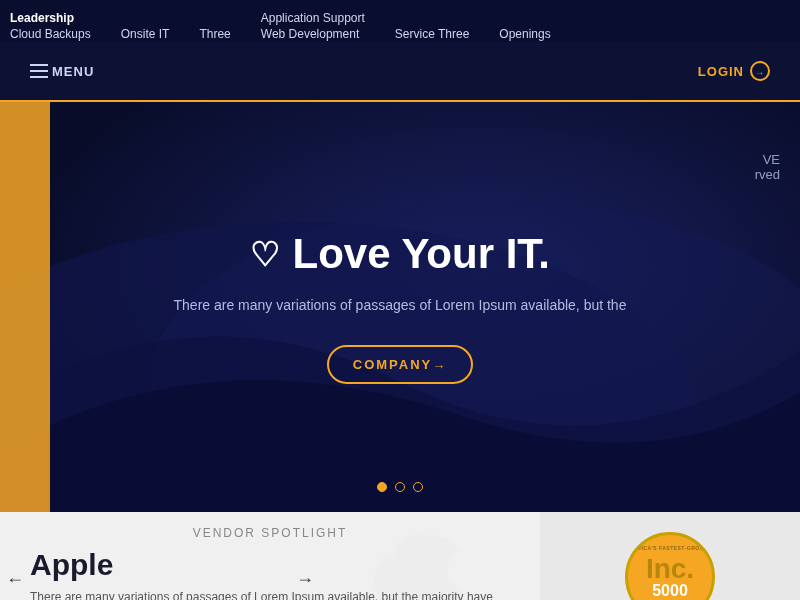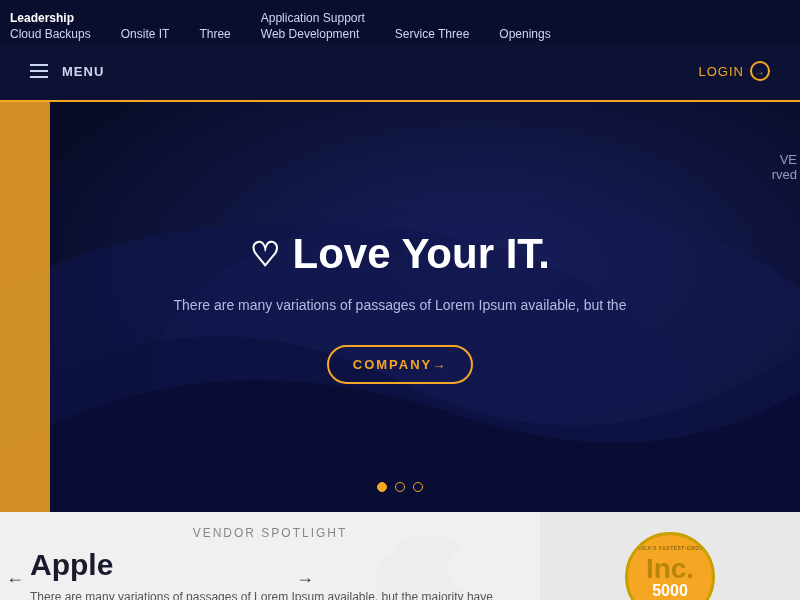--- a/index.html
+++ b/index.html
@@ -39,21 +39,21 @@
       align-items: center;
       justify-content: space-between;
       padding: 0 30px;
       border-bottom: 2px solid #f5a623;
       position: relative;
       z-index: 10;
     }
     .menu-btn {
       display: flex;
       align-items: center;
-      gap: 14px;
+      gap: 4px;
       color: #ccd6f0;
       font-size: 13px;
       cursor: pointer;
       font-weight: 600;
       letter-spacing: 1px;
     }
     .menu-icon {
       display: flex;
       flex-direction: column;
       gap: 4px;
@@ -86,21 +86,21 @@
       font-size: 10px;
       letter-spacing: 3px;
       font-weight: 400;
     }
     .login-btn {
       display: flex;
       align-items: center;
       gap: 6px;
       color: #f5a623;
       font-size: 13px;
-      font-weight: 400;
+      font-weight: 700;
       letter-spacing: 1px;
       cursor: pointer;
     }
     .login-arrow {
       width: 20px;
       height: 20px;
       border: 2px solid #f5a623;
       border-radius: 50%;
       display: flex;
       align-items: center;
@@ -190,21 +190,21 @@
     
     .right-peek {
       position: absolute;
       right: 0;
       top: 50px;
       color: #ccd6f0;
       font-size: 13px;
       opacity: 0.7;
       z-index: 6;
       text-align: right;
-      padding-right: 3px;
+      padding-right: 20px;
     }
 
     
     .bottom-section {
       width: 800px;
       height: 130px;
       background: #f0f0f0;
       display: flex;
       position: relative;
       overflow: hidden;

